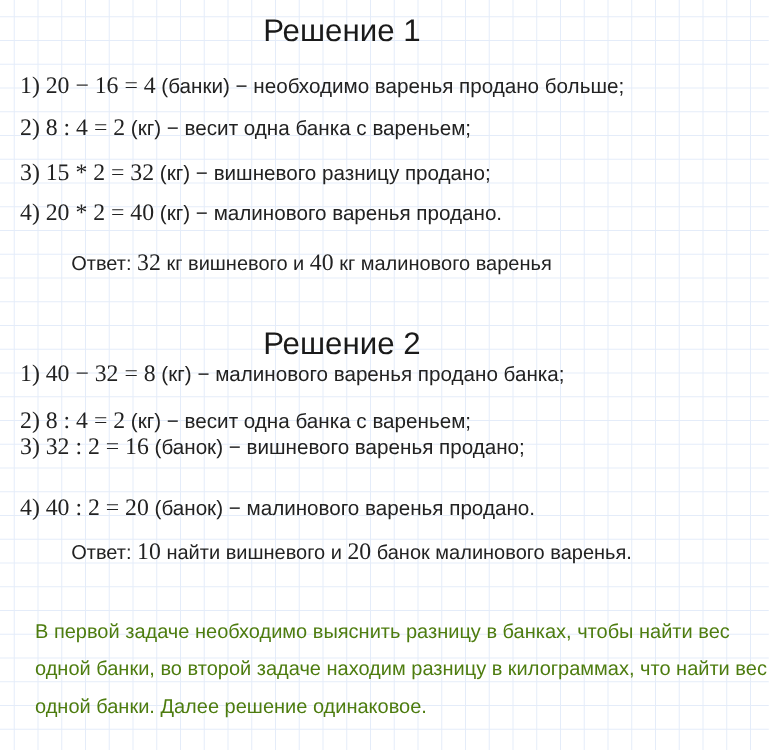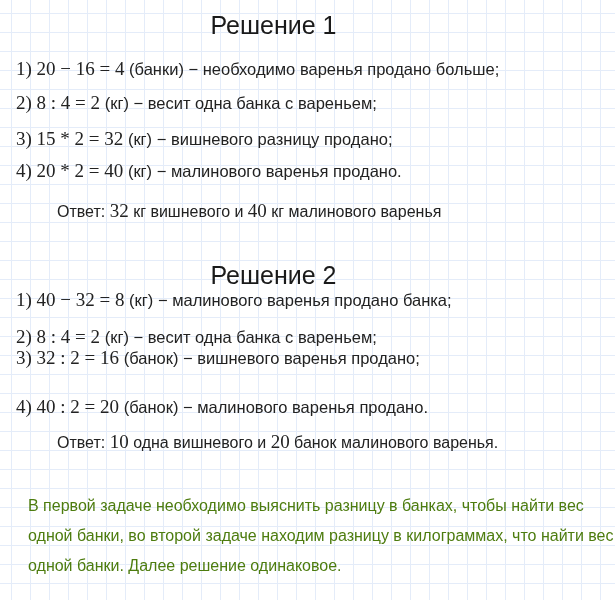--- a/index.html
+++ b/index.html
@@ -62,17 +62,17 @@
   <div class="line" style="top:326px">
     <span class="num">2) 8 : 4 = 2</span><span> (кг) − весит одна банка с вареньем;</span>
   </div>
   <div class="line" style="top:347px">
     <span class="num">3) 32 : 2 = 16</span><span> (банок) − вишневого варенья продано;</span>
   </div>
   <div class="line" style="top:396px">
     <span class="num">4) 40 : 2 = 20</span><span> (банок) − малинового варенья продано.</span>
   </div>
   <div class="line ans" style="top:431px">
-    <span>Ответ: </span><span class="num">10</span><span> одна вишневого и </span><span class="num">20</span><span> банок малинового варенья.</span>
+    <span>Ответ: </span><span class="num">10</span><span> найти вишневого и </span><span class="num">20</span><span> банок малинового варенья.</span>
   </div>
 </div>
 
 <div class="para" style="top:491px">В первой задаче необходимо выяснить разницу в банках, чтобы найти вес одной банки, во второй задаче находим разницу в килограммах, что найти вес одной банки. Далее решение одинаковое.</div>
 
 </body></html>

